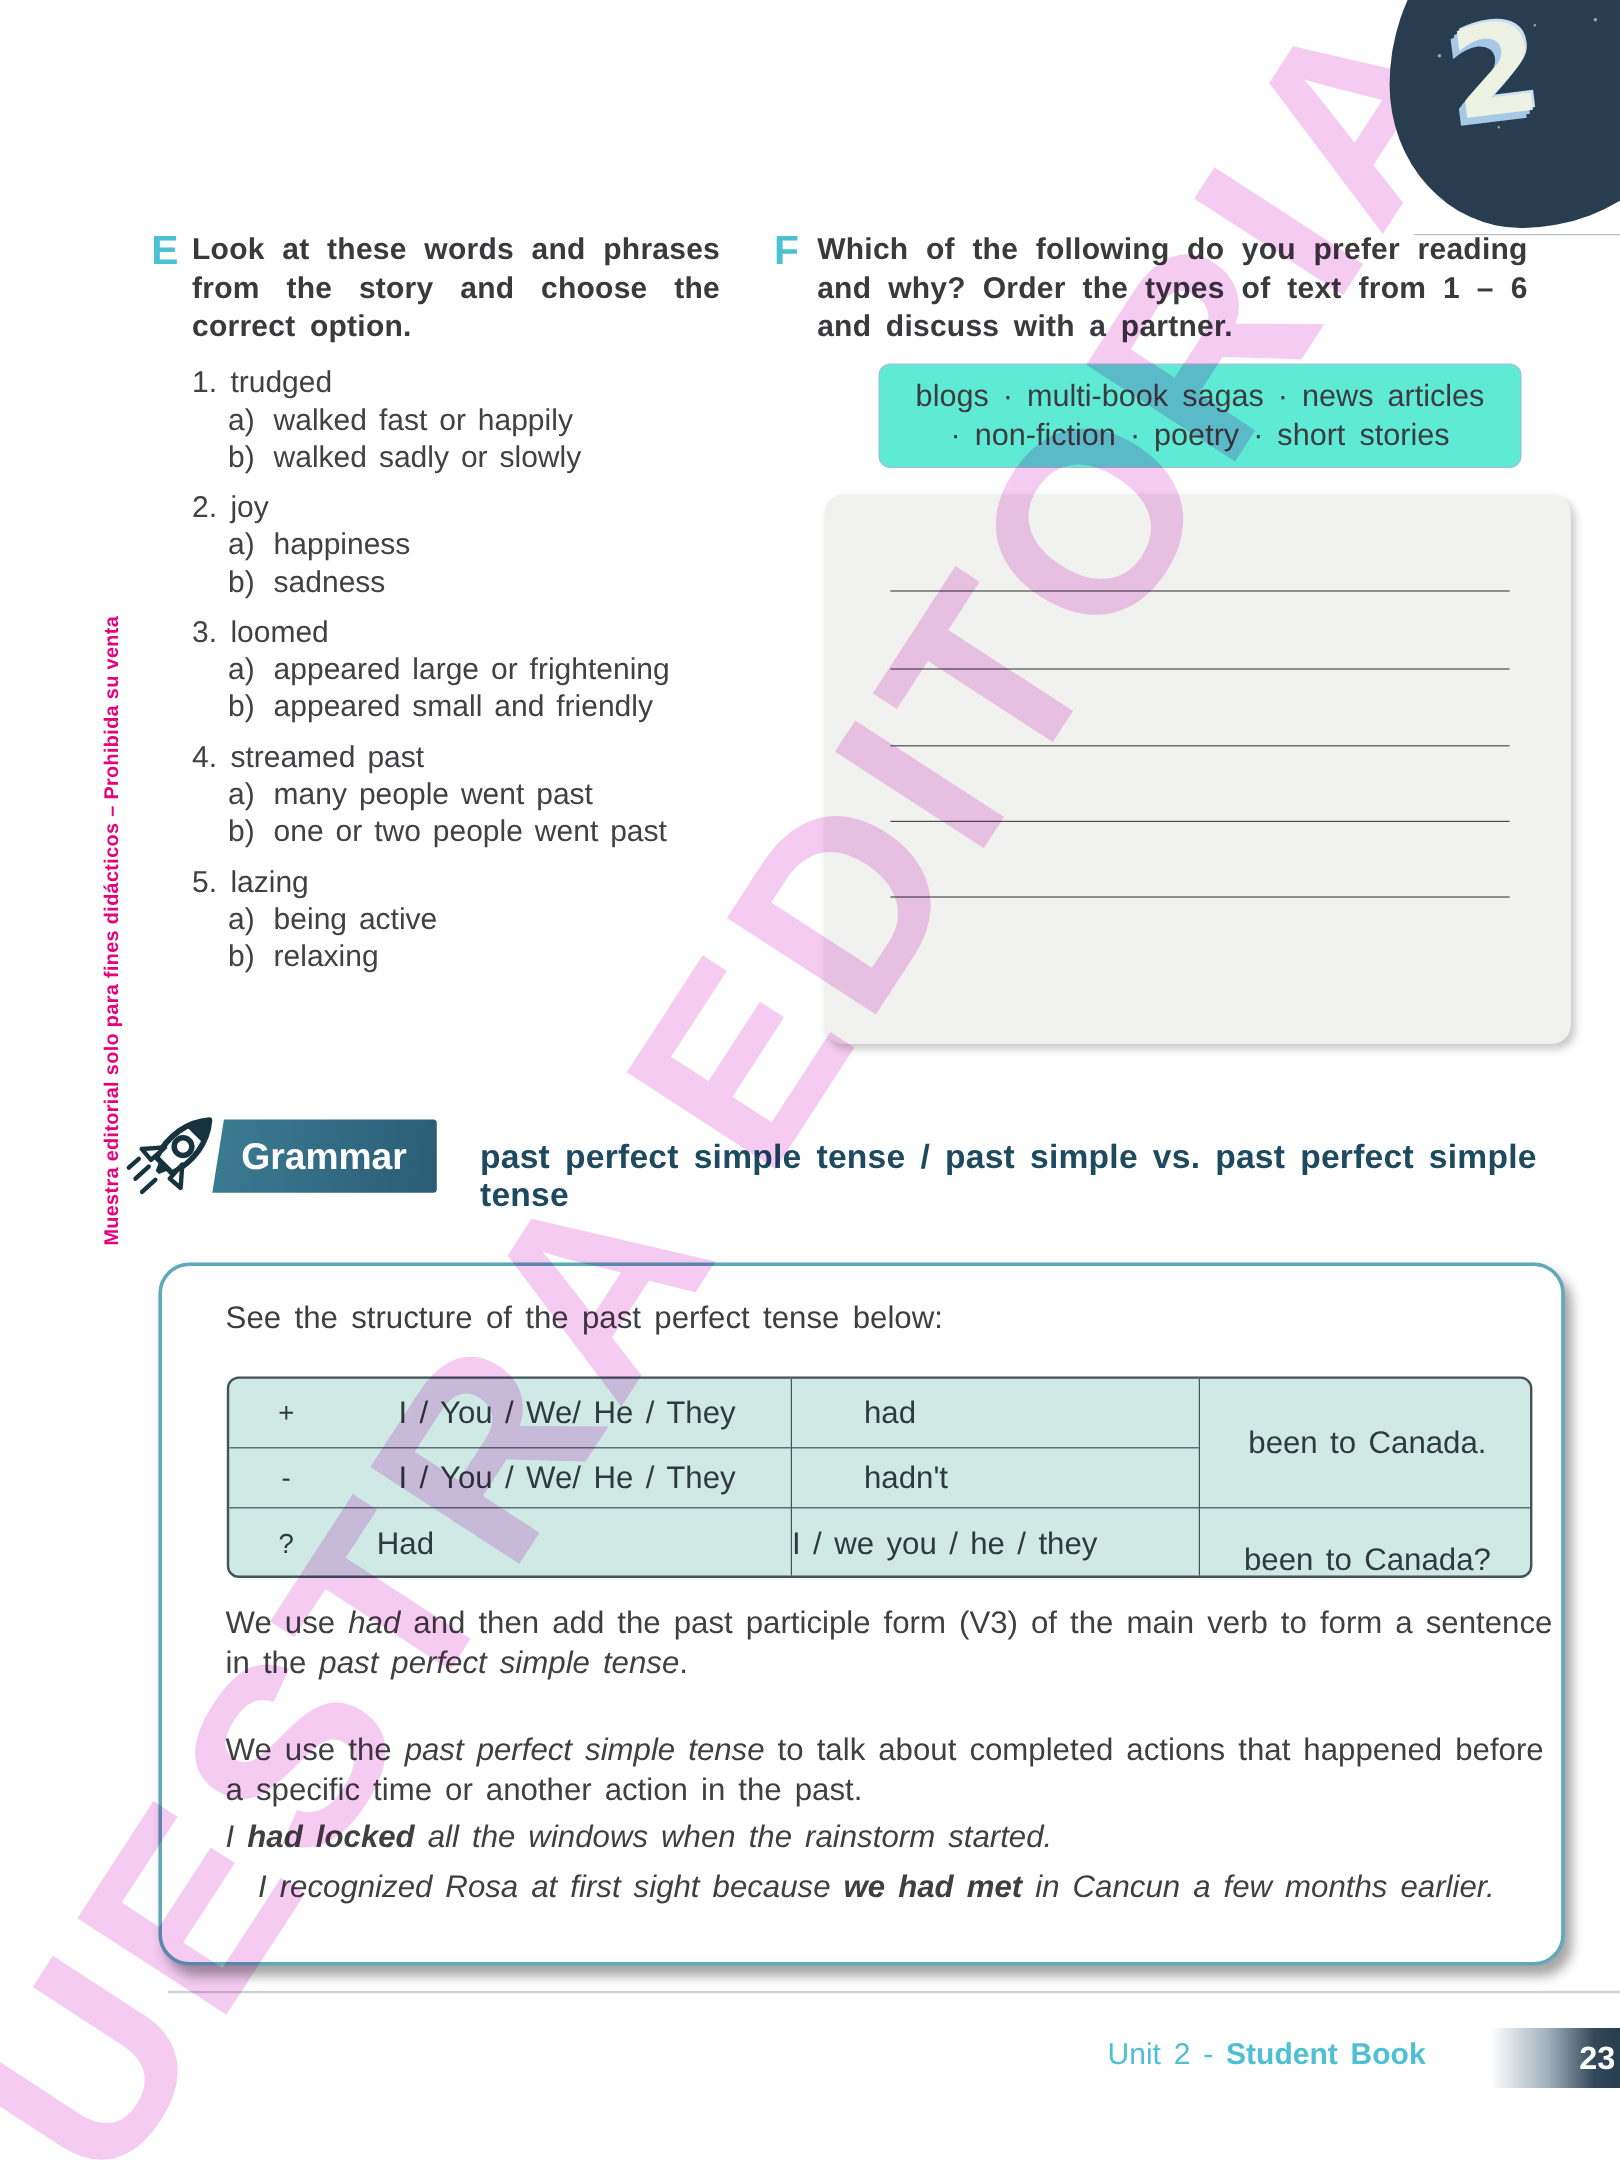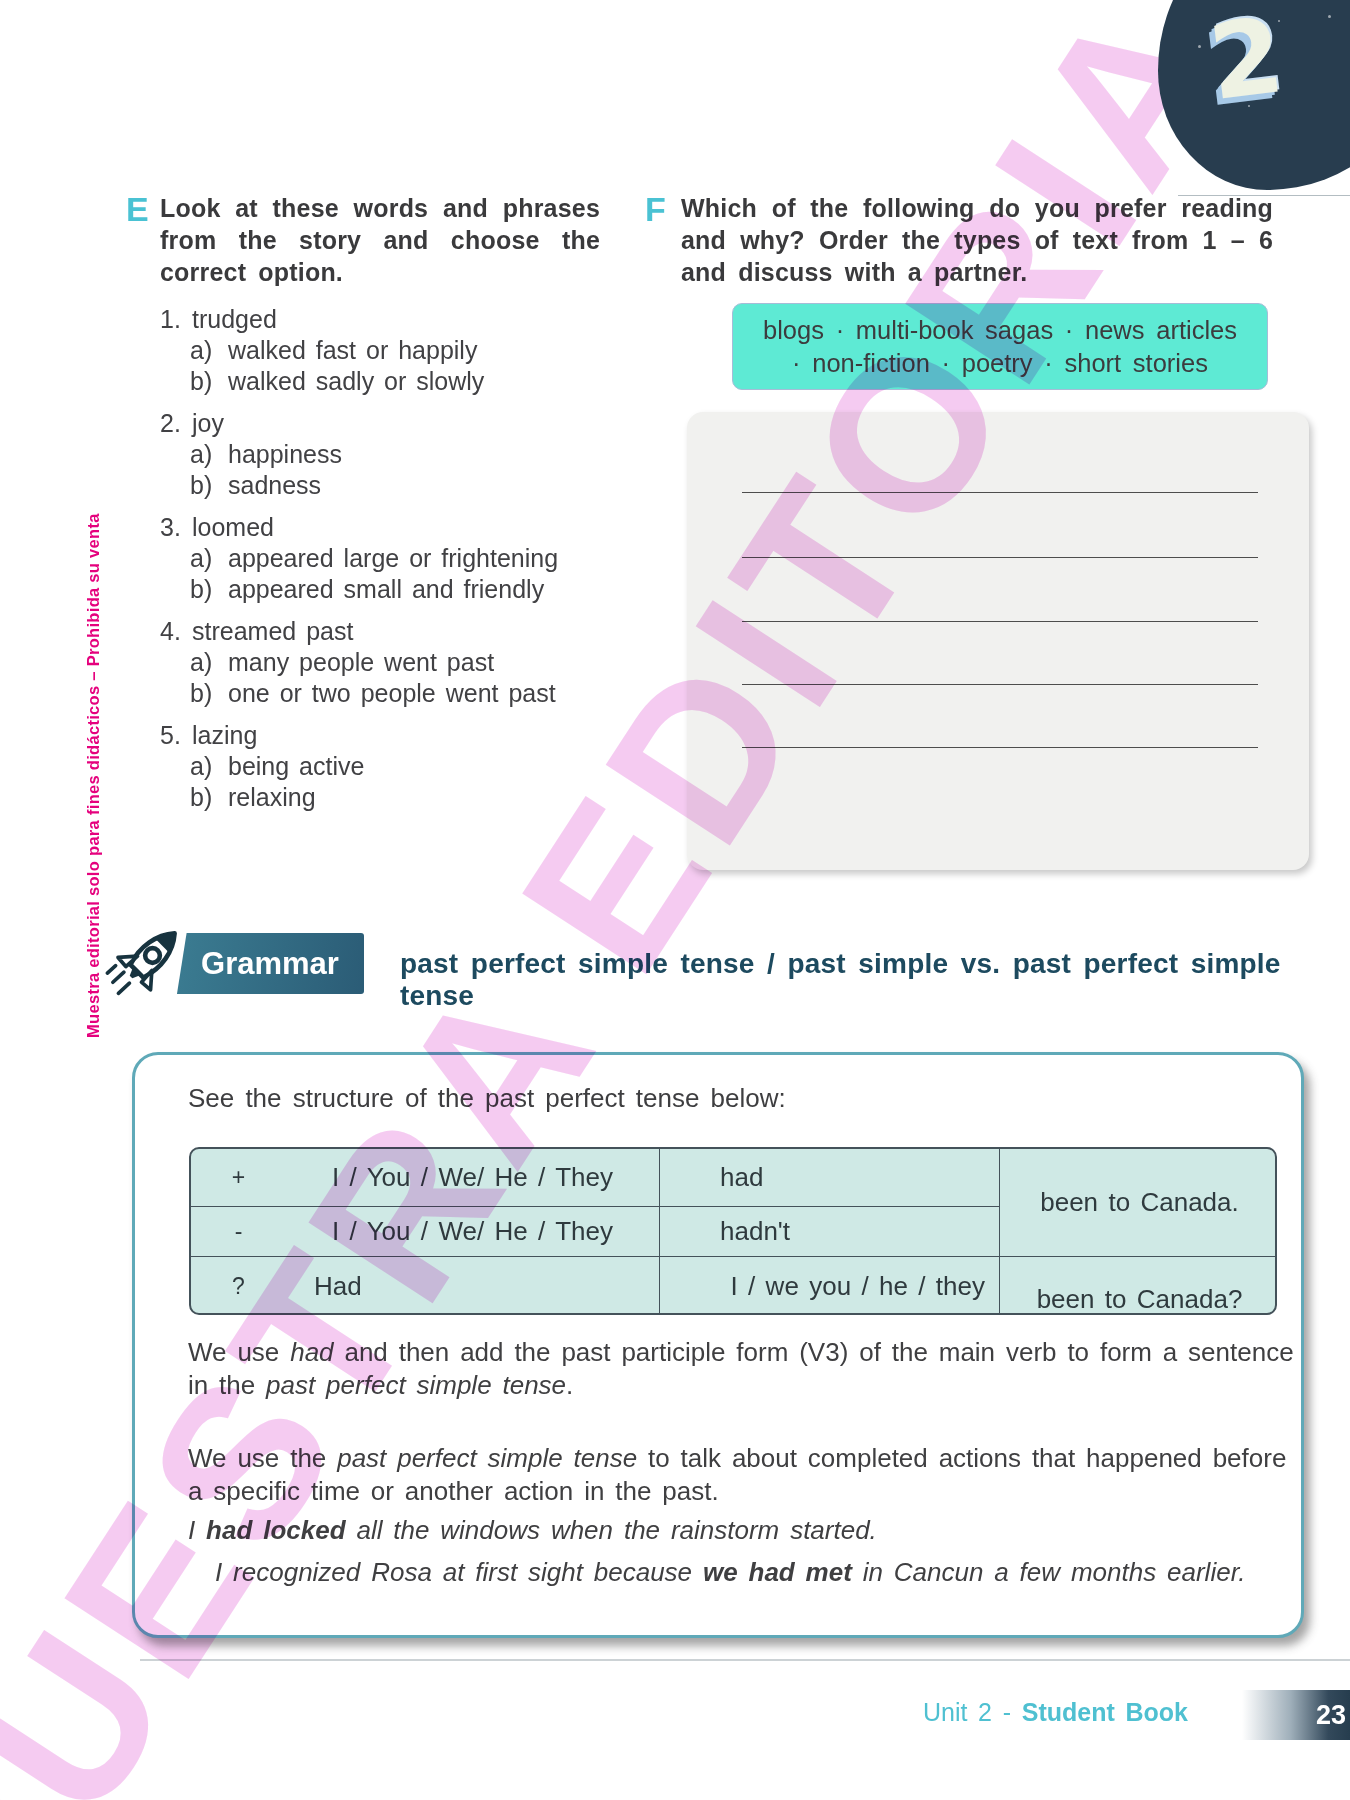--- a/index.html
+++ b/index.html
@@ -80,21 +80,21 @@
     background:#cfe9e5;border:2px solid #44525a;border-radius:10px;
     display:grid;grid-template-columns:468px 340px 280px;grid-template-rows:57px 50px 59px;
     font-size:26px;color:#2f3a3e;box-sizing:border-box;overflow:hidden;word-spacing:.12em;
   }
   .gtable .cell{display:flex;align-items:center;box-sizing:border-box;}
   .gtable .vline{border-left:1.5px solid #44525a;}
   .gtable .hline{border-top:1.5px solid #44525a;}
   .sign{display:inline-block;width:95px;text-align:center;font-size:23px;flex:0 0 95px;}
   .subj-c{flex:1;text-align:center;}
   .pad-l{padding-left:60px;}
-  .cell-r{justify-content:flex-end;padding-right:14px;}
+  .cell-r{justify-content:flex-start;padding-right:14px;}
   .cell-c{justify-content:center;}
   .merged{grid-column:3;grid-row:1 / span 2;}
   .gp{position:absolute;left:53px;width:1108px;font-size:26px;line-height:33px;color:#3f3f41;word-spacing:.14em;}
   .it{font-style:italic;}
   .bo{font-weight:bold;}
   .gex{position:absolute;left:53px;width:1108px;font-size:26px;color:#3f3f41;font-style:italic;word-spacing:.14em;}
   
   .watermark{
     position:absolute;left:-710px;top:785px;width:2600px;height:280px;
     transform:rotate(-57deg);transform-origin:50% 50%;

